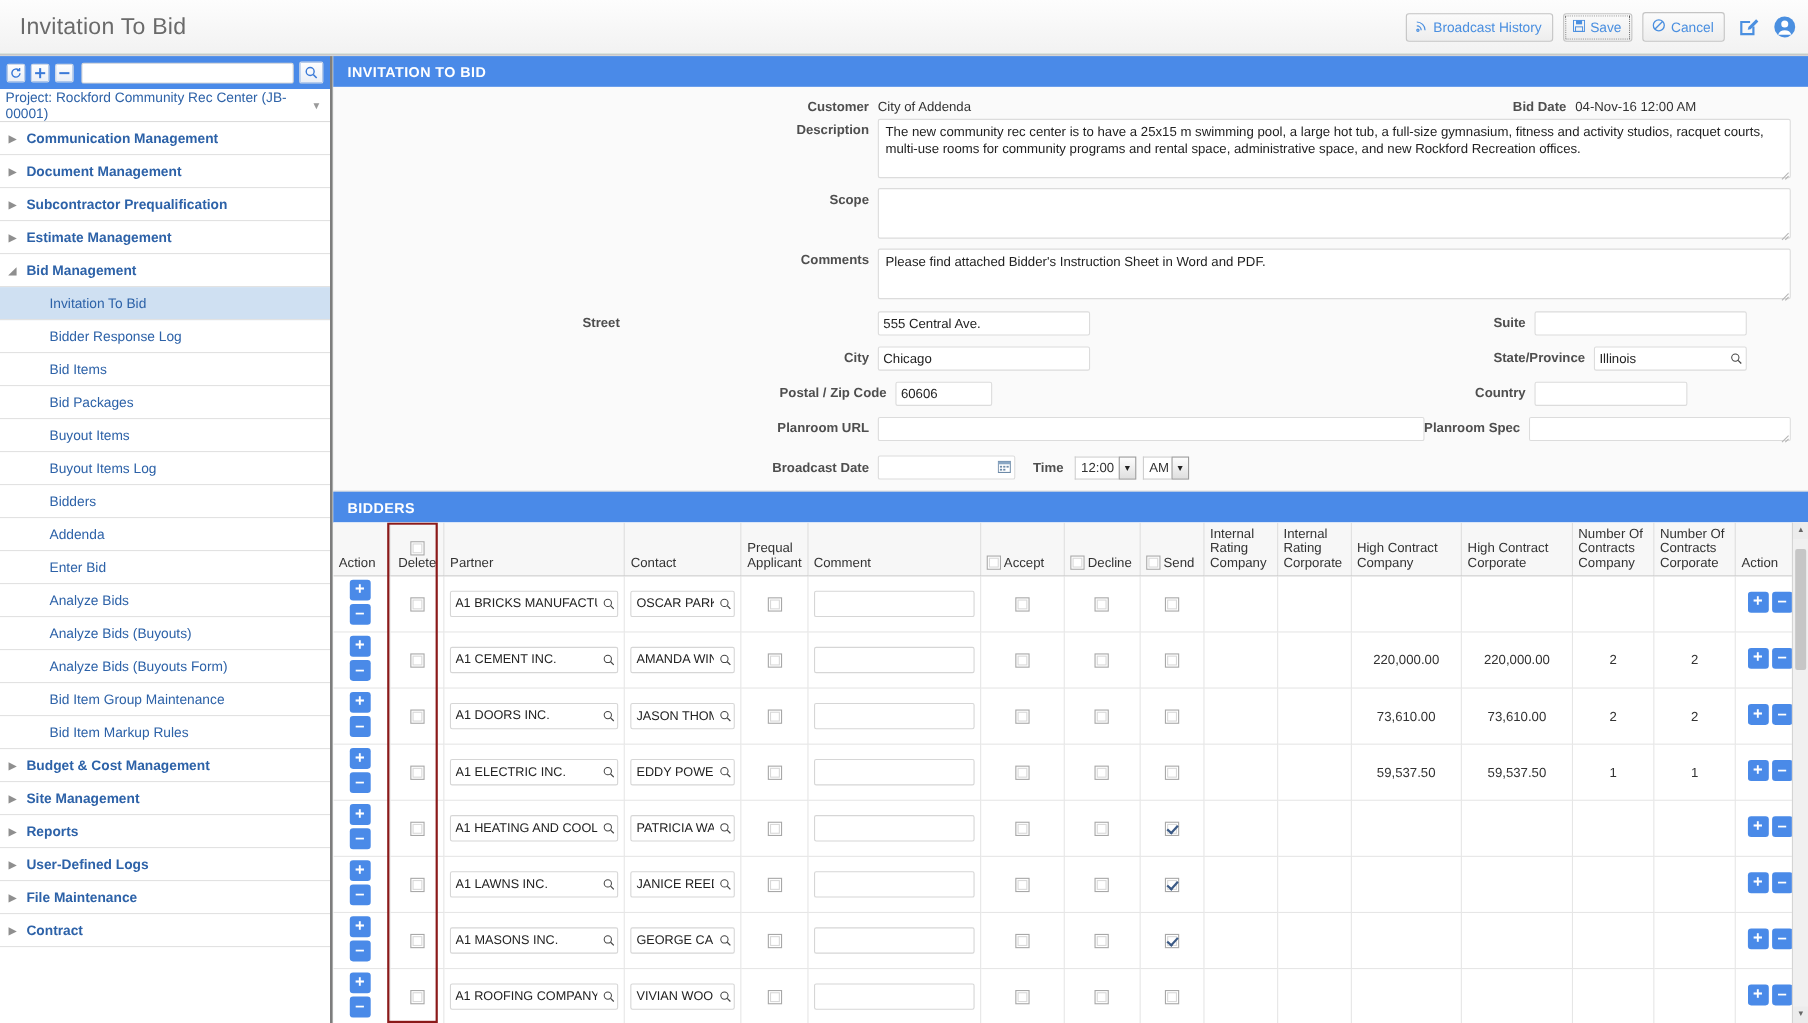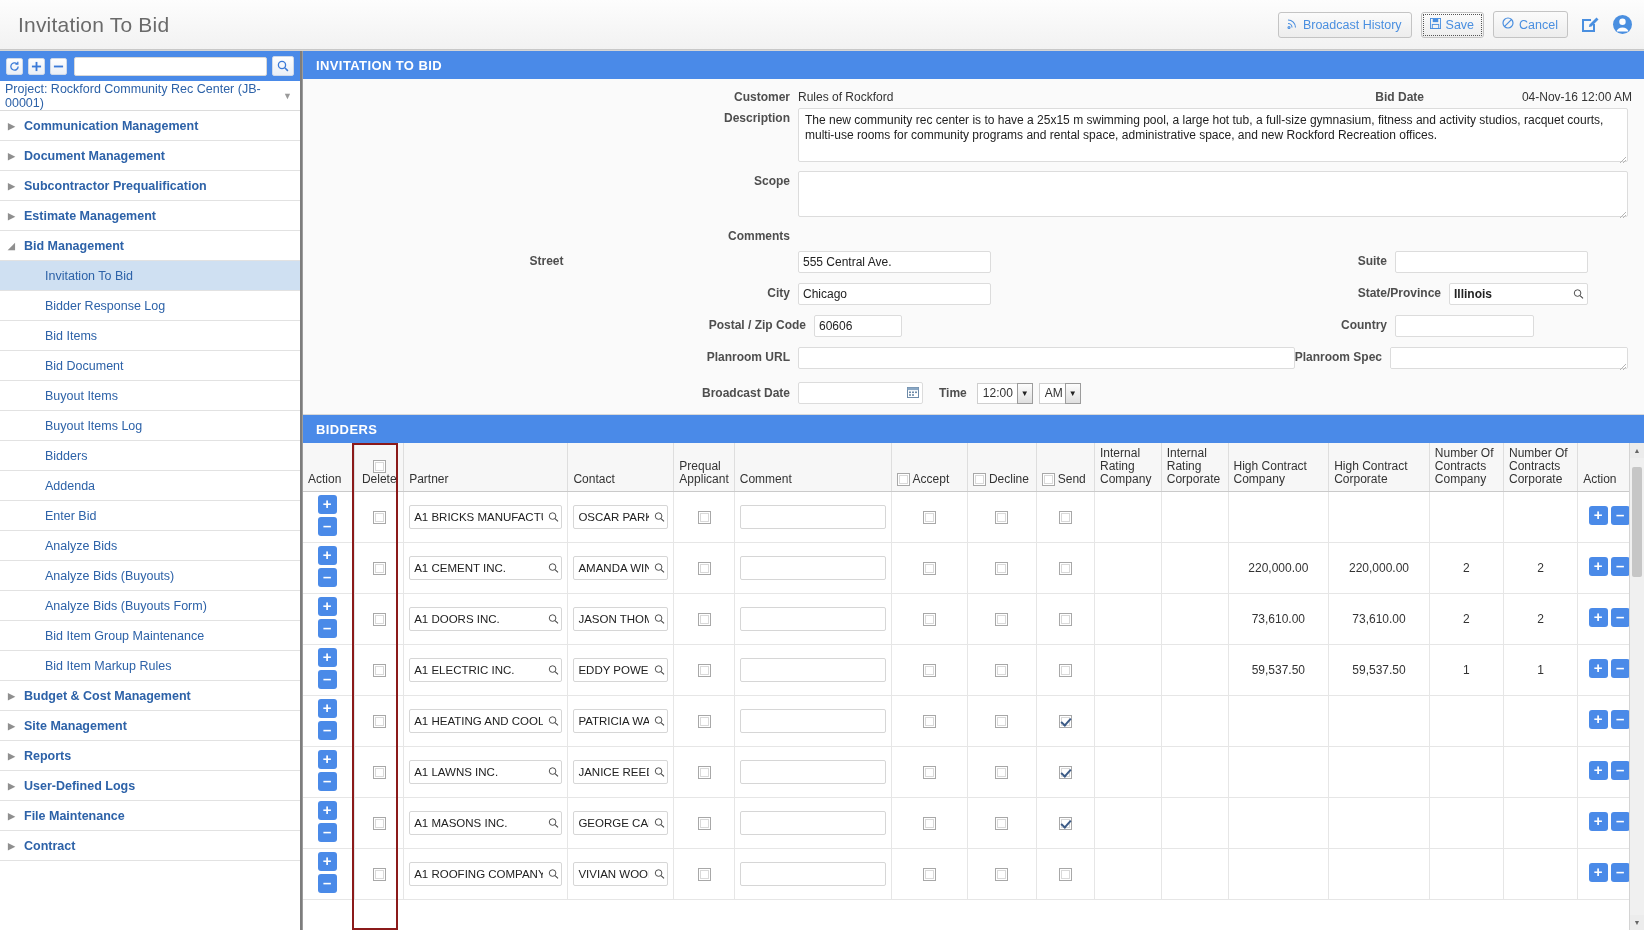--- a/index.html
+++ b/index.html
@@ -200,21 +200,21 @@
     border-radius: 2px;
     background: #fff;
     font-family: "Liberation Sans", sans-serif;
     font-size: 12px;
     color: #222;
     padding: 2px 4px;
     outline: none;
   }
   textarea.ft { resize: none; line-height: 1.22; padding: 4px 6px; }
   .lookup-wrap { position: relative; display: inline-block; }
-  .lookup-wrap input { padding-right: 20px; font-weight: bold; }
+  .lookup-wrap input { padding-right: 20px; }
   .lookup-ico {
     position: absolute; right: 4px; top: 50%;
     transform: translateY(-50%);
     color: #555; cursor: pointer; line-height: 0;
   }
   .resize-grip {
     position: absolute; right: 1px; bottom: 1px;
     width: 9px; height: 9px;
     color: #bbb;
     pointer-events: none;
@@ -490,21 +490,21 @@
         <div class="nav-leaf active">
           <span>Invitation To Bid</span>
         </div>
         <div class="nav-leaf">
           <span>Bidder Response Log</span>
         </div>
         <div class="nav-leaf">
           <span>Bid Items</span>
         </div>
         <div class="nav-leaf">
-          <span>Bid Document</span>
+          <span>Bid Packages</span>
         </div>
         <div class="nav-leaf">
           <span>Buyout Items</span>
         </div>
         <div class="nav-leaf">
           <span>Buyout Items Log</span>
         </div>
         <div class="nav-leaf">
           <span>Bidders</span>
         </div>
@@ -559,23 +559,23 @@
     <div class="main">
 
       <div class="section-head">
         <span>INVITATION TO BID</span>
       </div>
 
       <div class="form-area">
 
         <div class="frow" style="margin-bottom:4px;">
           <div class="flabel" style="width:495px; padding-right:8px;">Customer</div>
-          <div class="fval">Rules of Rockford</div>
+          <div class="fval">City of Addenda</div>
           <div class="flabel" style="margin-left:auto; padding-right:8px;">Bid Date</div>
-          <div class="fval" style="width:200px;text-align:right;">04-Nov-16 12:00 AM</div>
+          <div class="fval" style="width:200px;">04-Nov-16 12:00 AM</div>
         </div>
 
         <div class="frow">
           <div class="flabel" style="width:495px; padding-right:8px;">Description</div>
           <div style="position:relative; flex:1 1 auto; margin-right:4px;">
             <textarea class="ft" style="width: 100%; height: 54px;">The new community rec center is to have a 25x15 m swimming pool, a large hot tub, a full-size gymnasium, fitness and activity studios, racquet courts, multi-use rooms for community programs and rental space, administrative space, and new Rockford Recreation offices.</textarea>
             <svg class="resize-grip" viewBox="0 0 9 9">
                 <path d="M8 2L2 8M8 5L5 8M8 8L8 8" stroke="#b5b5b5" stroke-width="1"></path>
               </svg>
           </div>
@@ -586,20 +586,26 @@
           <div style="position:relative; flex:1 1 auto; margin-right:4px;">
             <textarea class="ft" style="width: 100%; height: 46px;"></textarea>
             <svg class="resize-grip" viewBox="0 0 9 9">
                 <path d="M8 2L2 8M8 5L5 8" stroke="#b5b5b5" stroke-width="1"></path>
               </svg>
           </div>
         </div>
 
         <div class="frow">
           <div class="flabel" style="width:495px; padding-right:8px;">Comments</div>
+          <div style="position:relative; flex:1 1 auto; margin-right:4px;">
+            <textarea class="ft" style="width: 100%; height: 46px;">Please find attached Bidder's Instruction Sheet in Word and PDF.</textarea>
+            <svg class="resize-grip" viewBox="0 0 9 9">
+                <path d="M8 2L2 8M8 5L5 8" stroke="#b5b5b5" stroke-width="1"></path>
+              </svg>
+          </div>
         </div>
 
         <div class="frow" style="margin-top:8px; margin-bottom:10px;">
           <div class="flabel" style="width:495px; padding-right:8px;text-align:center;">Street</div>
           <input class="fi" style="width: 193px; height: 22px;" value="555 Central Ave.">
           <div class="flabel" style="margin-left:auto; padding-right:8px;">Suite</div>
           <input class="fi" style="width: 193px; height: 22px; margin-right: 44px;" value="">
         </div>
 
         <div class="frow" style="margin-bottom:10px;">

